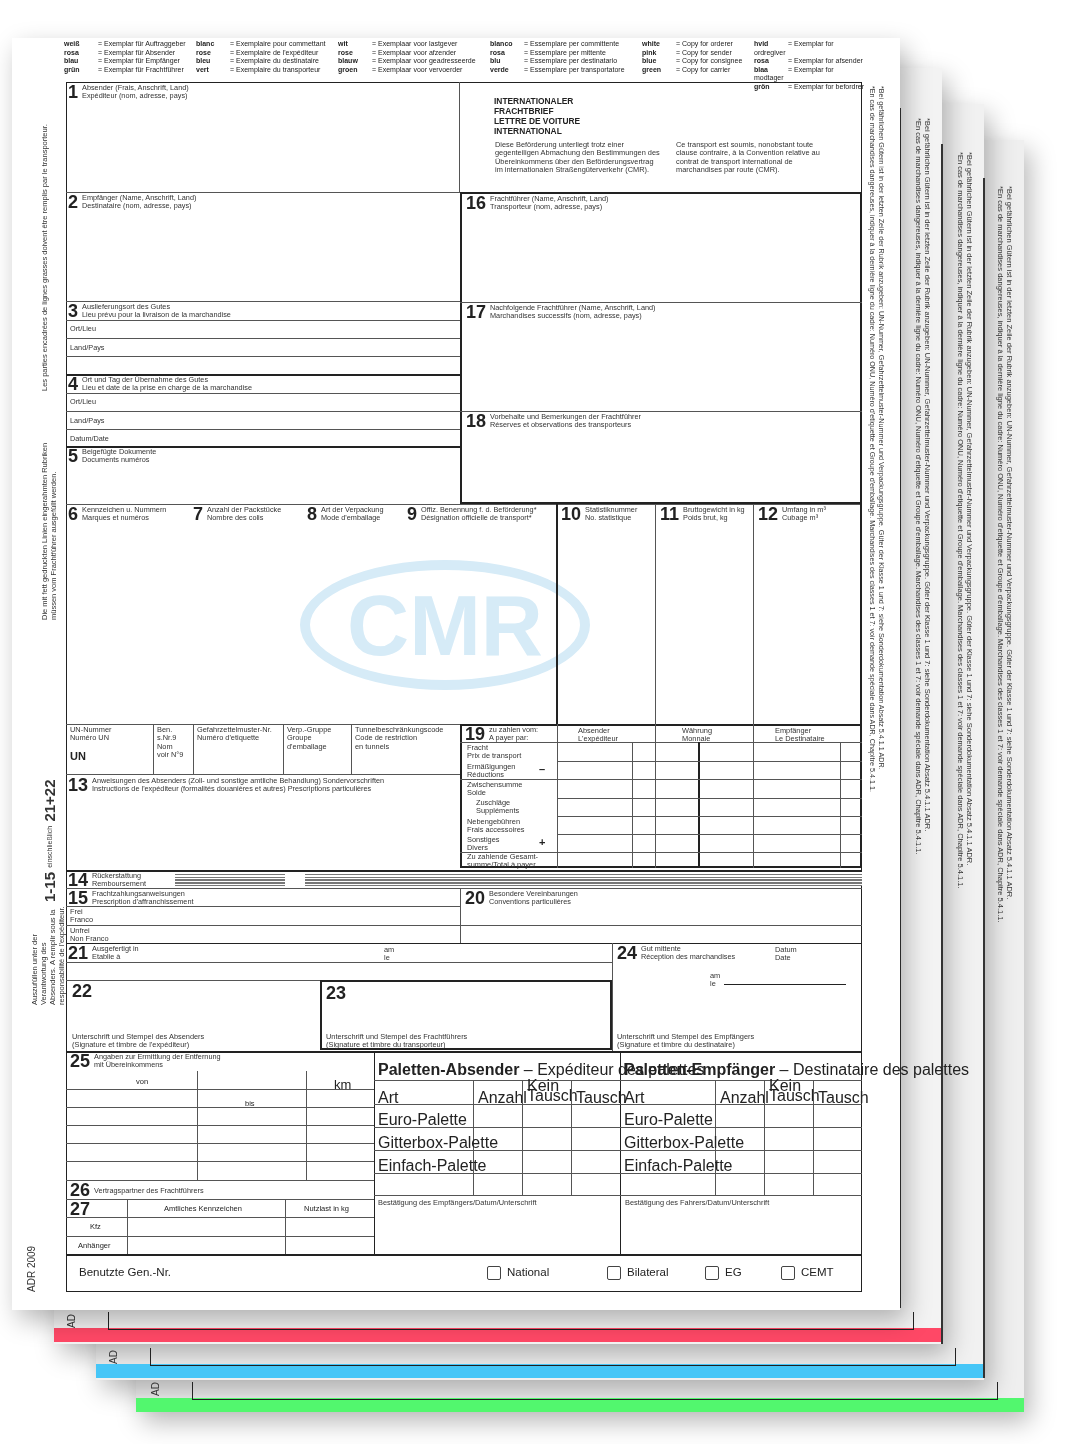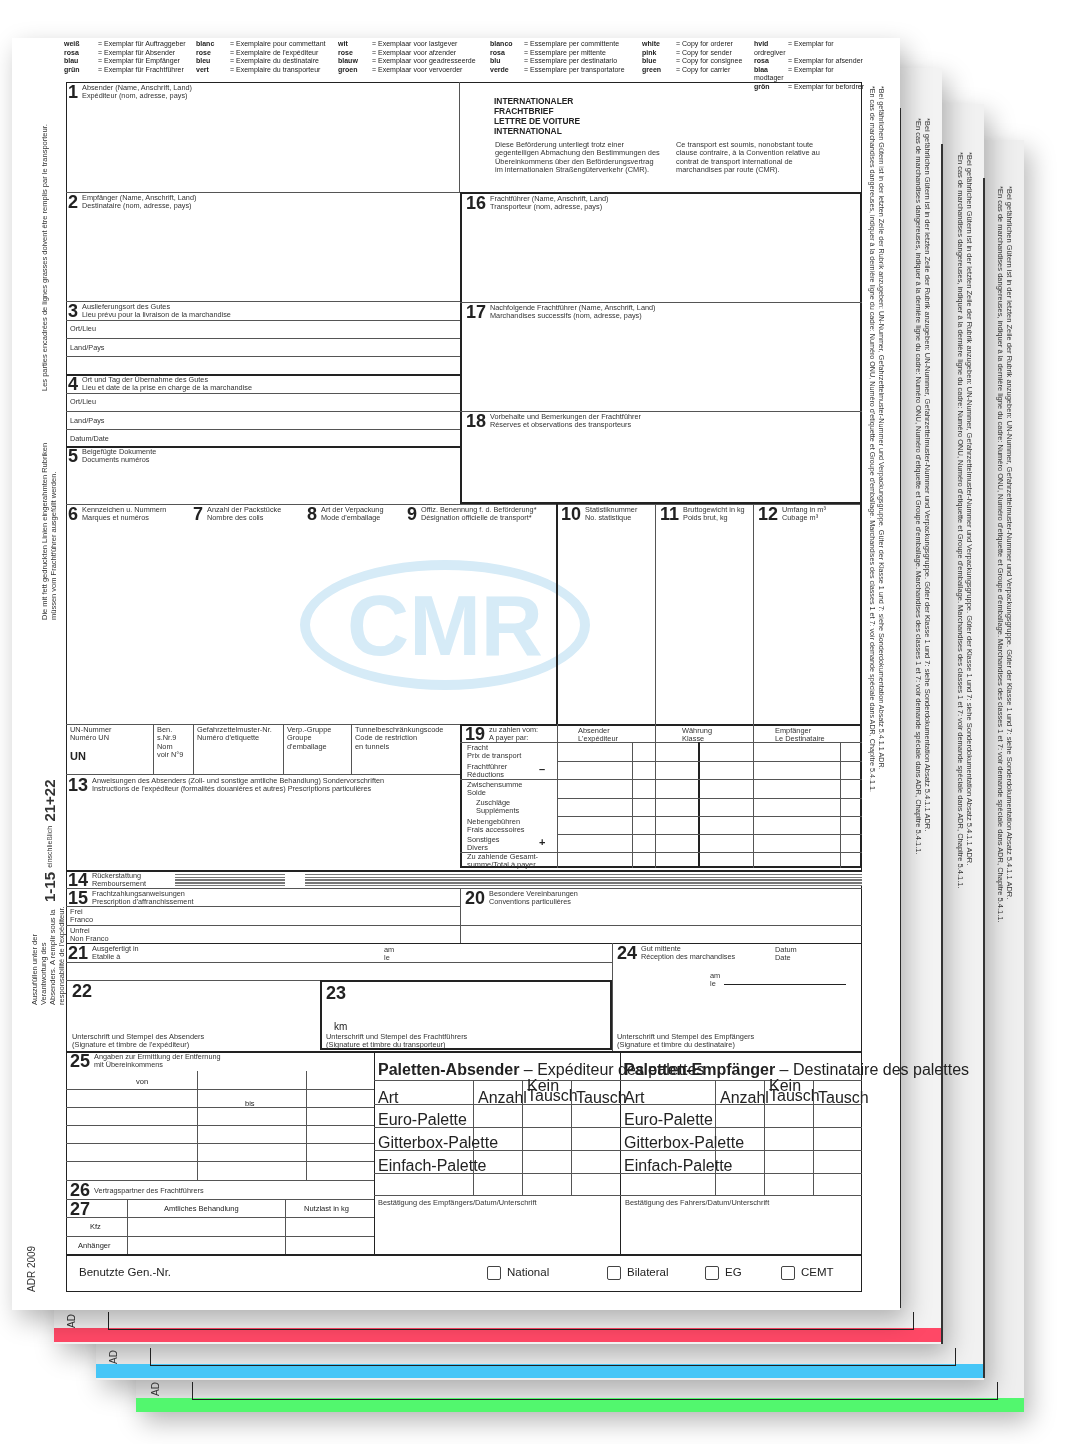--- a/index.html
+++ b/index.html
@@ -111,21 +111,21 @@
 <div class="sidetext" style="left:40px;top:742px;transform:rotate(180deg);font-size:15px;line-height:20px;font-weight:bold;height:160px"><span>1-15</span> <span style="font-size:7px;font-weight:normal">einschließlich</span> <span>21+22</span></div>
 <div class="ad" style="left:26px;top:1292px">ADR 2009</div>
 
 <div class="sidetext" style="left:868px;top:86px;height:790px;font-size:7.2px"><span>*Bei gefährlichen Gütern ist in der letzten Zeile der Rubrik anzugeben: UN-Nummer, Gefahrzettelmuster-Nummer und Verpackungsgruppe. Güter der Klasse 1 und 7: siehe Sonderdokumentation Absatz 5.4.1.1 ADR.</span><br><span>*En cas de marchandises dangereuses, indiquer à la dernière ligne du cadre: Numéro ONU, Numéro d'etiquette et Groupe d'emballage. Marchandises des classes 1 et 7: voir demande spéciale dans ADR, Chapitre 5.4.1.1.</span></div>
 
 <div class="form"></div>
 <div class="cmr">CMR</div>
 
 <div class="hd" style="left:68px;top:84px">
   <span class="num">1</span>
-  <span class="lab"><span>Absender (Name, Anschrift, Land)</span><br><span>Expéditeur (nom, adresse, pays)</span></span>
+  <span class="lab"><span>Absender (Frais, Anschrift, Land)</span><br><span>Expéditeur (nom, adresse, pays)</span></span>
 </div>
 <div class="vl" style="left:459px;top:82px;height:110px"></div>
 <div class="title">
   <div>INTERNATIONALER</div>
     <div>FRACHTBRIEF</div>
     <div>LETTRE DE VOITURE</div>
     <div>INTERNATIONAL</div>
 </div>
 <div class="para" style="left:495px;top:141px;width:165px">Diese Beförderung unterliegt trotz einer gegenteiligen Abmachung den Bestimmungen des Übereinkommens über den Beförderungsvertrag im internationalen Straßengüterverkehr (CMR).</div>
 <div class="para" style="left:676px;top:141px;width:150px">Ce transport est soumis, nonobstant toute clause contraire, à la Convention relative au contrat de transport international de marchandises par route (CMR).</div>
@@ -244,32 +244,32 @@
   <span class="num">13</span>
   <span class="lab"><span>Anweisungen des Absenders (Zoll- und sonstige amtliche Behandlung) Sondervorschriften</span><br><span>Instructions de l'expéditeur (formalités douanières et autres) Prescriptions particulières</span></span>
 </div>
 
 <div class="box" style="left:460px;top:724px;width:402px;height:144px;border-width:2px"></div>
 <div class="hd" style="left:465px;top:726px">
   <span class="num">19</span>
   <span class="lab"><span>zu zahlen vom:</span><br><span>A payer par:</span></span>
 </div>
 <div class="para" style="left:578px;top:727px"><span>Absender</span><br><span>L'expéditeur</span></div>
-<div class="para" style="left:682px;top:727px"><span>Währung</span><br><span>Klasse</span></div>
+<div class="para" style="left:682px;top:727px"><span>Währung</span><br><span>Monnaie</span></div>
 <div class="para" style="left:775px;top:727px"><span>Empfänger</span><br><span>Le Destinataire</span></div>
 <div class="hl" style="left:460px;top:742px;width:402px"></div>
 <div class="vl" style="left:557px;top:724px;height:144px"></div>
 <div class="vl" style="left:632px;top:742px;height:126px"></div>
 <div class="vl" style="left:655px;top:724px;height:144px"></div>
 <div class="vl2" style="left:698px;top:742px;height:126px"></div>
 <div class="vl" style="left:753px;top:724px;height:144px"></div>
 <div class="vl" style="left:840px;top:742px;height:126px"></div>
 <div class="para" style="left:467px;top:744px"><span>Fracht</span><br><span>Prix de transport</span></div>
 <div class="hl" style="left:557px;top:761px;width:305px"></div>
-<div class="para" style="left:467px;top:763px"><span>Frachtführer</span><br><span>Réductions</span></div>
+<div class="para" style="left:467px;top:763px"><span>Ermäßigungen</span><br><span>Réductions</span></div>
 <div style="position:absolute;left:539px;top:763px;font-size:11px;font-weight:bold">–</div>
 <div class="hl" style="left:460px;top:779px;width:402px"></div>
 <div class="para" style="left:467px;top:781px"><span>Zwischensumme</span><br><span>Solde</span></div>
 <div class="hl" style="left:557px;top:798px;width:305px"></div>
 <div class="para" style="left:476px;top:799px"><span>Zuschläge</span><br><span>Suppléments</span></div>
 <div class="hl" style="left:557px;top:816px;width:305px"></div>
 <div class="para" style="left:467px;top:818px"><span>Nebengebühren</span><br><span>Frais accessoires</span></div>
 <div class="hl" style="left:557px;top:834px;width:305px"></div>
 <div class="para" style="left:467px;top:836px"><span>Sonstiges</span><br><span>Divers</span></div>
 <div style="position:absolute;left:539px;top:836px;font-size:11px;font-weight:bold">+</div>
@@ -327,38 +327,38 @@
 <div class="hl" style="left:724px;top:984px;width:122px;background:#222"></div>
 <div class="para" style="left:617px;top:1033px"><span>Unterschrift und Stempel des Empfängers</span><br><span>(Signature et timbre du destinataire)</span></div>
 
 <div class="hl2" style="left:66px;top:1051px;width:796px"></div>
 <div class="hd" style="left:70px;top:1053px">
   <span class="num">25</span>
   <span class="lab"><span>Angaben zur Ermittlung der Entfernung</span><br><span>mit Übereinkommens</span></span>
 </div>
 <div class="tbl" style="left:136px;top:1077px;font-size:7.5px">von</div>
 <div class="tbl" style="left:245px;top:1099px;font-size:7.5px">bis</div>
-<div class="tbl" style="left:334px;top:1021px;font-size:10px">km</div>
+<div class="tbl" style="left:334px;top:1077px;font-size:13px">km</div>
 <div class="vl" style="left:197px;top:1071px;height:110px"></div>
 <div class="vl" style="left:306px;top:1071px;height:110px"></div>
 <div class="hl" style="left:66px;top:1089px;width:308px"></div>
 <div class="hl" style="left:66px;top:1107px;width:308px"></div>
 <div class="hl" style="left:66px;top:1125px;width:308px"></div>
 <div class="hl" style="left:66px;top:1143px;width:308px"></div>
 <div class="hl" style="left:66px;top:1161px;width:308px"></div>
 <div class="hl" style="left:66px;top:1180px;width:308px"></div>
 <div class="hd" style="left:70px;top:1182px">
   <span class="num">26</span>
   <span class="lab" style="margin-top:5px">Vertragspartner des Frachtführers</span>
 </div>
 <div class="hl" style="left:66px;top:1199px;width:308px"></div>
 <div class="hd" style="left:70px;top:1201px">
     <span class="num">27</span>
   </div>
-<div class="tbl" style="left:164px;top:1204px;font-size:7.5px">Amtliches Behandlung</div>
+<div class="tbl" style="left:164px;top:1204px;font-size:7.5px">Amtliches Kennzeichen</div>
 <div class="tbl" style="left:304px;top:1204px;font-size:7.5px">Nutzlast in kg</div>
 <div class="vl" style="left:127px;top:1199px;height:55px"></div>
 <div class="vl" style="left:285px;top:1199px;height:55px"></div>
 <div class="hl" style="left:66px;top:1217px;width:308px"></div>
 <div class="tbl" style="left:90px;top:1222px;font-size:7.5px">Kfz</div>
 <div class="hl" style="left:66px;top:1236px;width:308px"></div>
 <div class="tbl" style="left:78px;top:1241px;font-size:7.5px">Anhänger</div>
 
 <div class="vl" style="left:374px;top:1051px;height:203px;background:#222"></div>
 <div class="vl" style="left:620px;top:1051px;height:203px;background:#222"></div>

